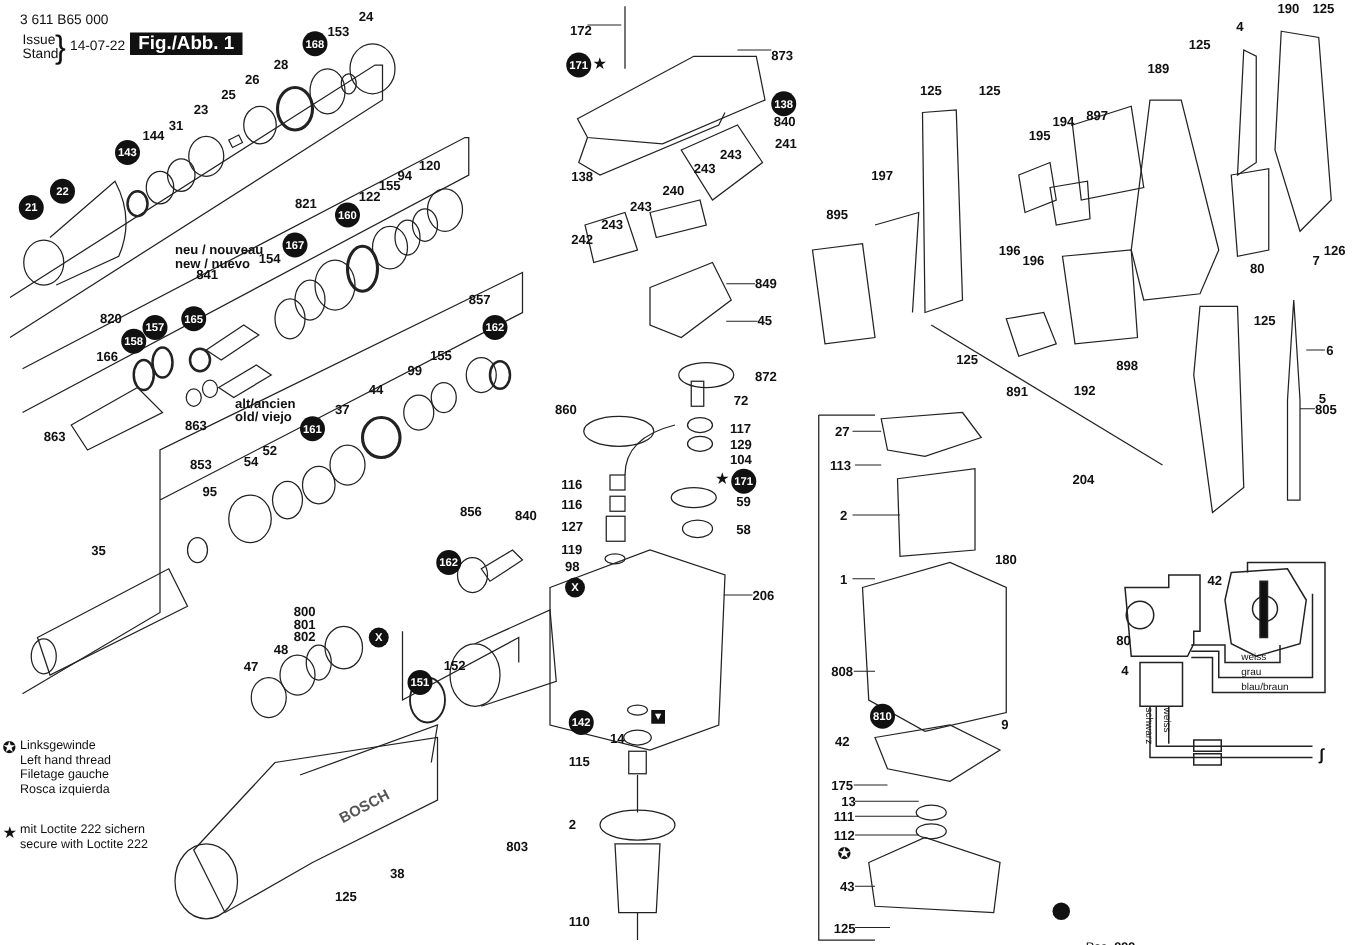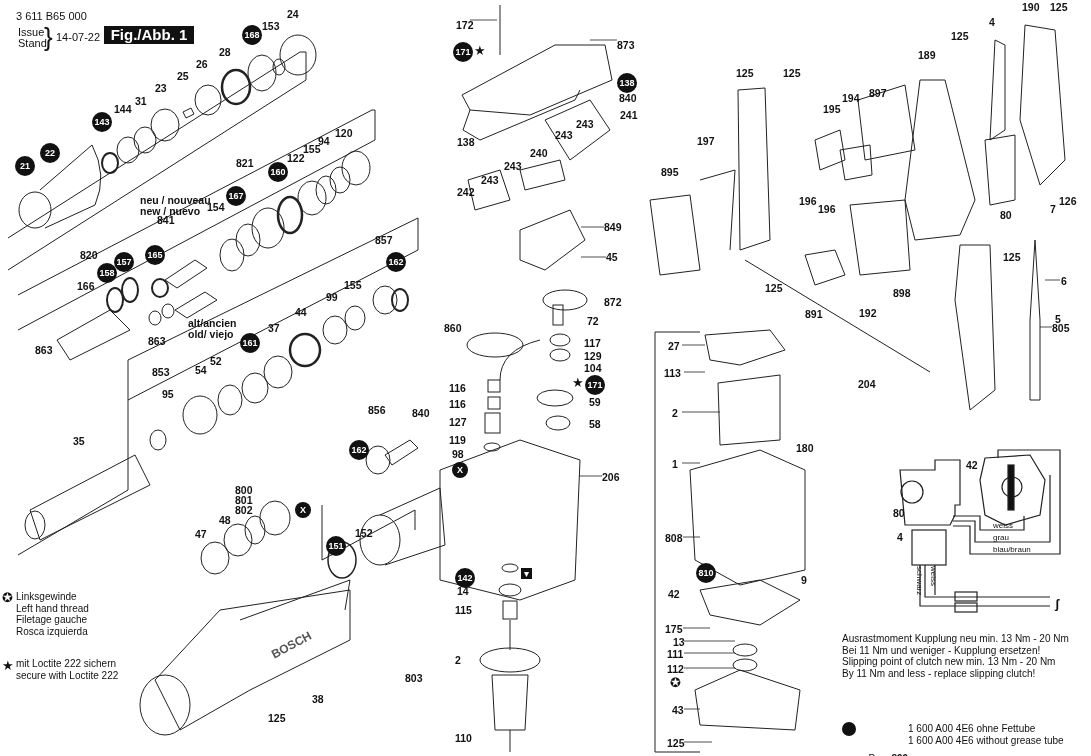--- a/index.html
+++ b/index.html
@@ -277,21 +277,21 @@
       <div class="lbl" style="left: 449px; top: 435px;">119</div>
       <div class="lbl" style="left: 452px; top: 449px;">98</div>
       <div class="lbl" style="left: 604px; top: 297px;">872</div>
       <div class="lbl" style="left: 587px; top: 316px;">72</div>
       <div class="lbl" style="left: 584px; top: 338px;">117</div>
       <div class="lbl" style="left: 584px; top: 351px;">129</div>
       <div class="lbl" style="left: 584px; top: 363px;">104</div>
       <div class="lbl" style="left: 589px; top: 397px;">59</div>
       <div class="lbl" style="left: 589px; top: 419px;">58</div>
       <div class="lbl" style="left: 602px; top: 472px;">206</div>
-      <div class="lbl" style="left: 457px; top: 586px;">14</div>
+      <div class="lbl" style="left: 488px; top: 586px;">14</div>
       <div class="lbl" style="left: 455px; top: 605px;">115</div>
       <div class="lbl" style="left: 455px; top: 655px;">2</div>
       <div class="lbl" style="left: 405px; top: 673px;">803</div>
       <div class="lbl" style="left: 455px; top: 733px;">110</div>
       <div class="lbl" style="left: 668px; top: 341px;">27</div>
       <div class="lbl" style="left: 664px; top: 368px;">113</div>
       <div class="lbl" style="left: 672px; top: 408px;">2</div>
       <div class="lbl" style="left: 672px; top: 459px;">1</div>
       <div class="lbl" style="left: 796px; top: 443px;">180</div>
       <div class="lbl" style="left: 665px; top: 533px;">808</div>
@@ -376,28 +376,18 @@
   <div class="lbl" style="left:966px;top:460px;">42</div>
   <div class="lbl" style="left:893px;top:508px;">80</div>
   <div class="lbl" style="left:897px;top:532px;">4</div>
   <div class="wire" style="left:993px;top:521px;">weiss</div>
   <div class="wire" style="left:993px;top:533px;">grau</div>
   <div class="wire" style="left:993px;top:545px;">blau/braun</div>
   <div class="wire vert" style="left:924px;top:566px;">schwarz</div>
   <div class="wire vert" style="left:938px;top:566px;">weiss</div>
   <div class="lbl" style="left:1055px;top:598px;font-size:13px;">ʃ</div>
 
-  <div class="note" style="left:842px;top:633px;">
-    <div>Ausrastmoment Kupplung neu min. 13 Nm - 20 Nm</div>
-    <div>Bei 11 Nm und weniger - Kupplung ersetzen!</div>
-    <div>Slipping point of clutch new min. 13 Nm - 20 Nm</div>
-    <div>By 11 Nm and less - replace slipping clutch!</div>
-  </div>
   <div class="bub" style="left:842px;top:722px;width:14px;height:14px;"></div>
   <div class="note" style="left:860px;top:753px;">
     <span>= Pos.</span>
     <b>899</b>
   </div>
-  <div class="note" style="left:908px;top:723px;">
-    <div>1 600 A00 4E6 ohne Fettube</div>
-    <div>1 600 A00 4E6 without grease tube</div>
-  </div>
 </div>
 
 </body></html>

